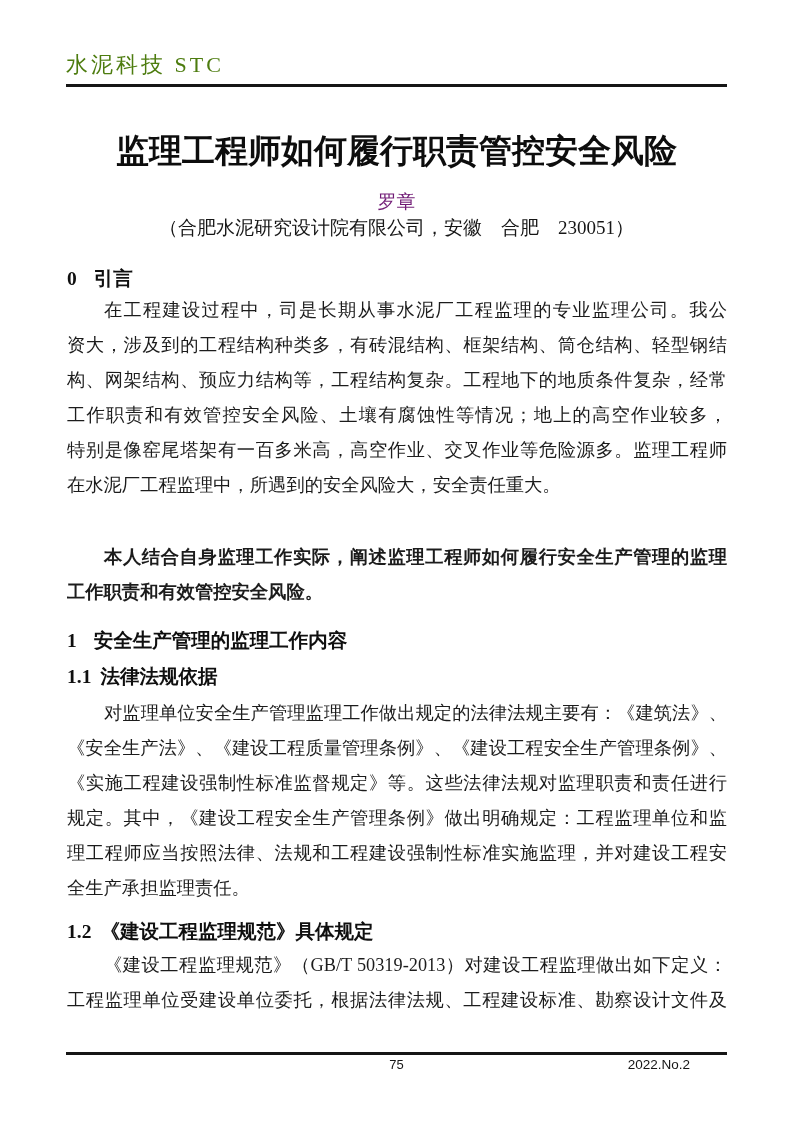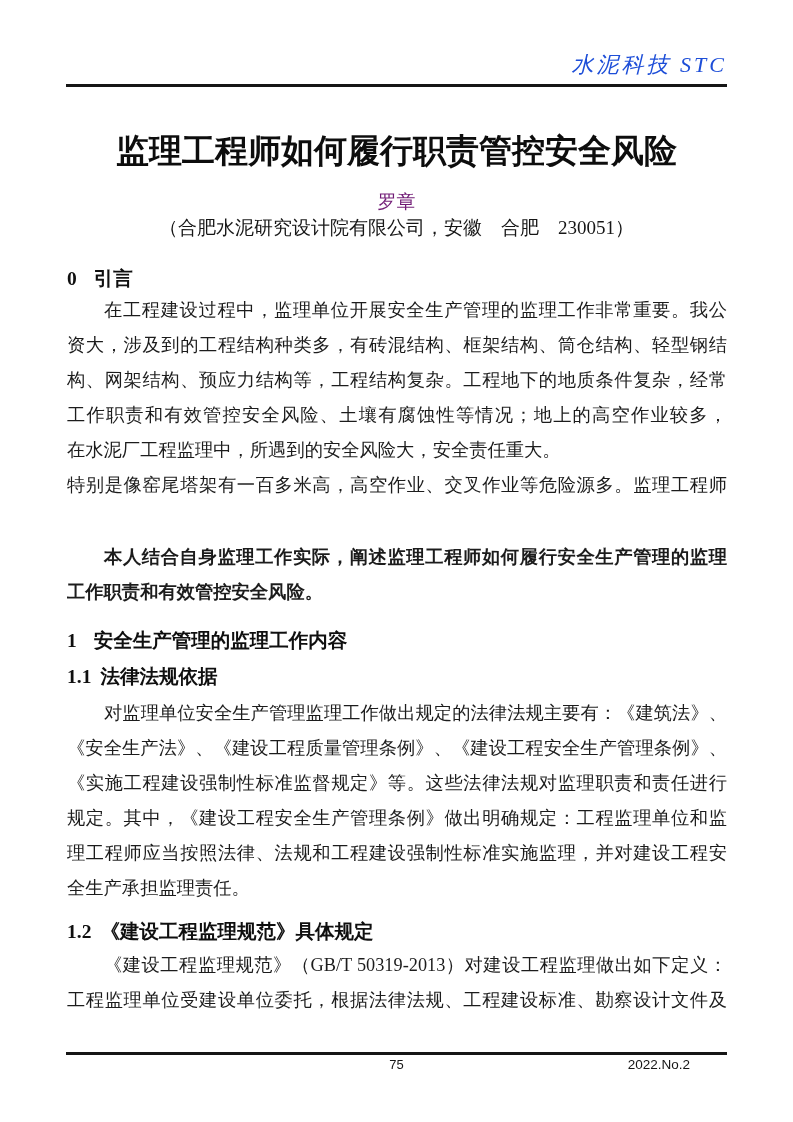--- a/index.html
+++ b/index.html
@@ -11,25 +11,24 @@
     background: #ffffff;
     font-family: "Liberation Serif", "DejaVu Serif", serif;
     color: #1a1a1a;
     overflow: hidden;
   }
   .abs { position: absolute; }
 
   
   .journal-header {
     top: 50px; left: 66px; width: 661px;
-    text-align: right;
-    font-style: italic;
+    text-align: left;
     font-size: 22px;
     letter-spacing: 3px;
-    color: #1d4ed8;
+    color: #4d7c0f;
   }
   .rule {
     left: 66px; width: 661px; height: 2.5px;
     background: #161616;
   }
   .rule-top { top: 84px; }
   .rule-bottom { top: 1052px; height: 3px; }
 
   
   .article-title {
@@ -112,26 +111,26 @@
 
   <div class="abs article-title">监理工程师如何履行职责管控安全风险</div>
   <div class="abs author">罗章</div>
   <div class="abs affiliation">（合肥水泥研究设计院有限公司，安徽　合肥　230051）</div>
 
   <div class="abs heading h-intro">
     <span class="num gap-wide">0</span><span>引言</span>
   </div>
 
   <div class="abs para p1">
-      <div class="line first">在工程建设过程中，监理单位开展安全生产管理的监理工作非常重要。我公</div>
+      <div class="line first">在工程建设过程中，司是长期从事水泥厂工程监理的专业监理公司。我公</div>
       <div class="line">资大，涉及到的工程结构种类多，有砖混结构、框架结构、筒仓结构、轻型钢结</div>
       <div class="line">构、网架结构、预应力结构等，工程结构复杂。工程地下的地质条件复杂，经常</div>
       <div class="line">工作职责和有效管控安全风险、土壤有腐蚀性等情况；地上的高空作业较多，</div>
+      <div class="line">特别是像窑尾塔架有一百多米高，高空作业、交叉作业等危险源多。监理工程师</div>
       <div class="line lastline">在水泥厂工程监理中，所遇到的安全风险大，安全责任重大。</div>
-      <div class="line">特别是像窑尾塔架有一百多米高，高空作业、交叉作业等危险源多。监理工程师</div>
     </div>
 
   <div class="abs para p2">
       <div class="line first">本人结合自身监理工作实际，阐述监理工程师如何履行安全生产管理的监理</div>
       <div class="line lastline">工作职责和有效管控安全风险。</div>
     </div>
 
   <div class="abs heading h-s1">
     <span class="num gap-wide">1</span><span>安全生产管理的监理工作内容</span>
   </div>

